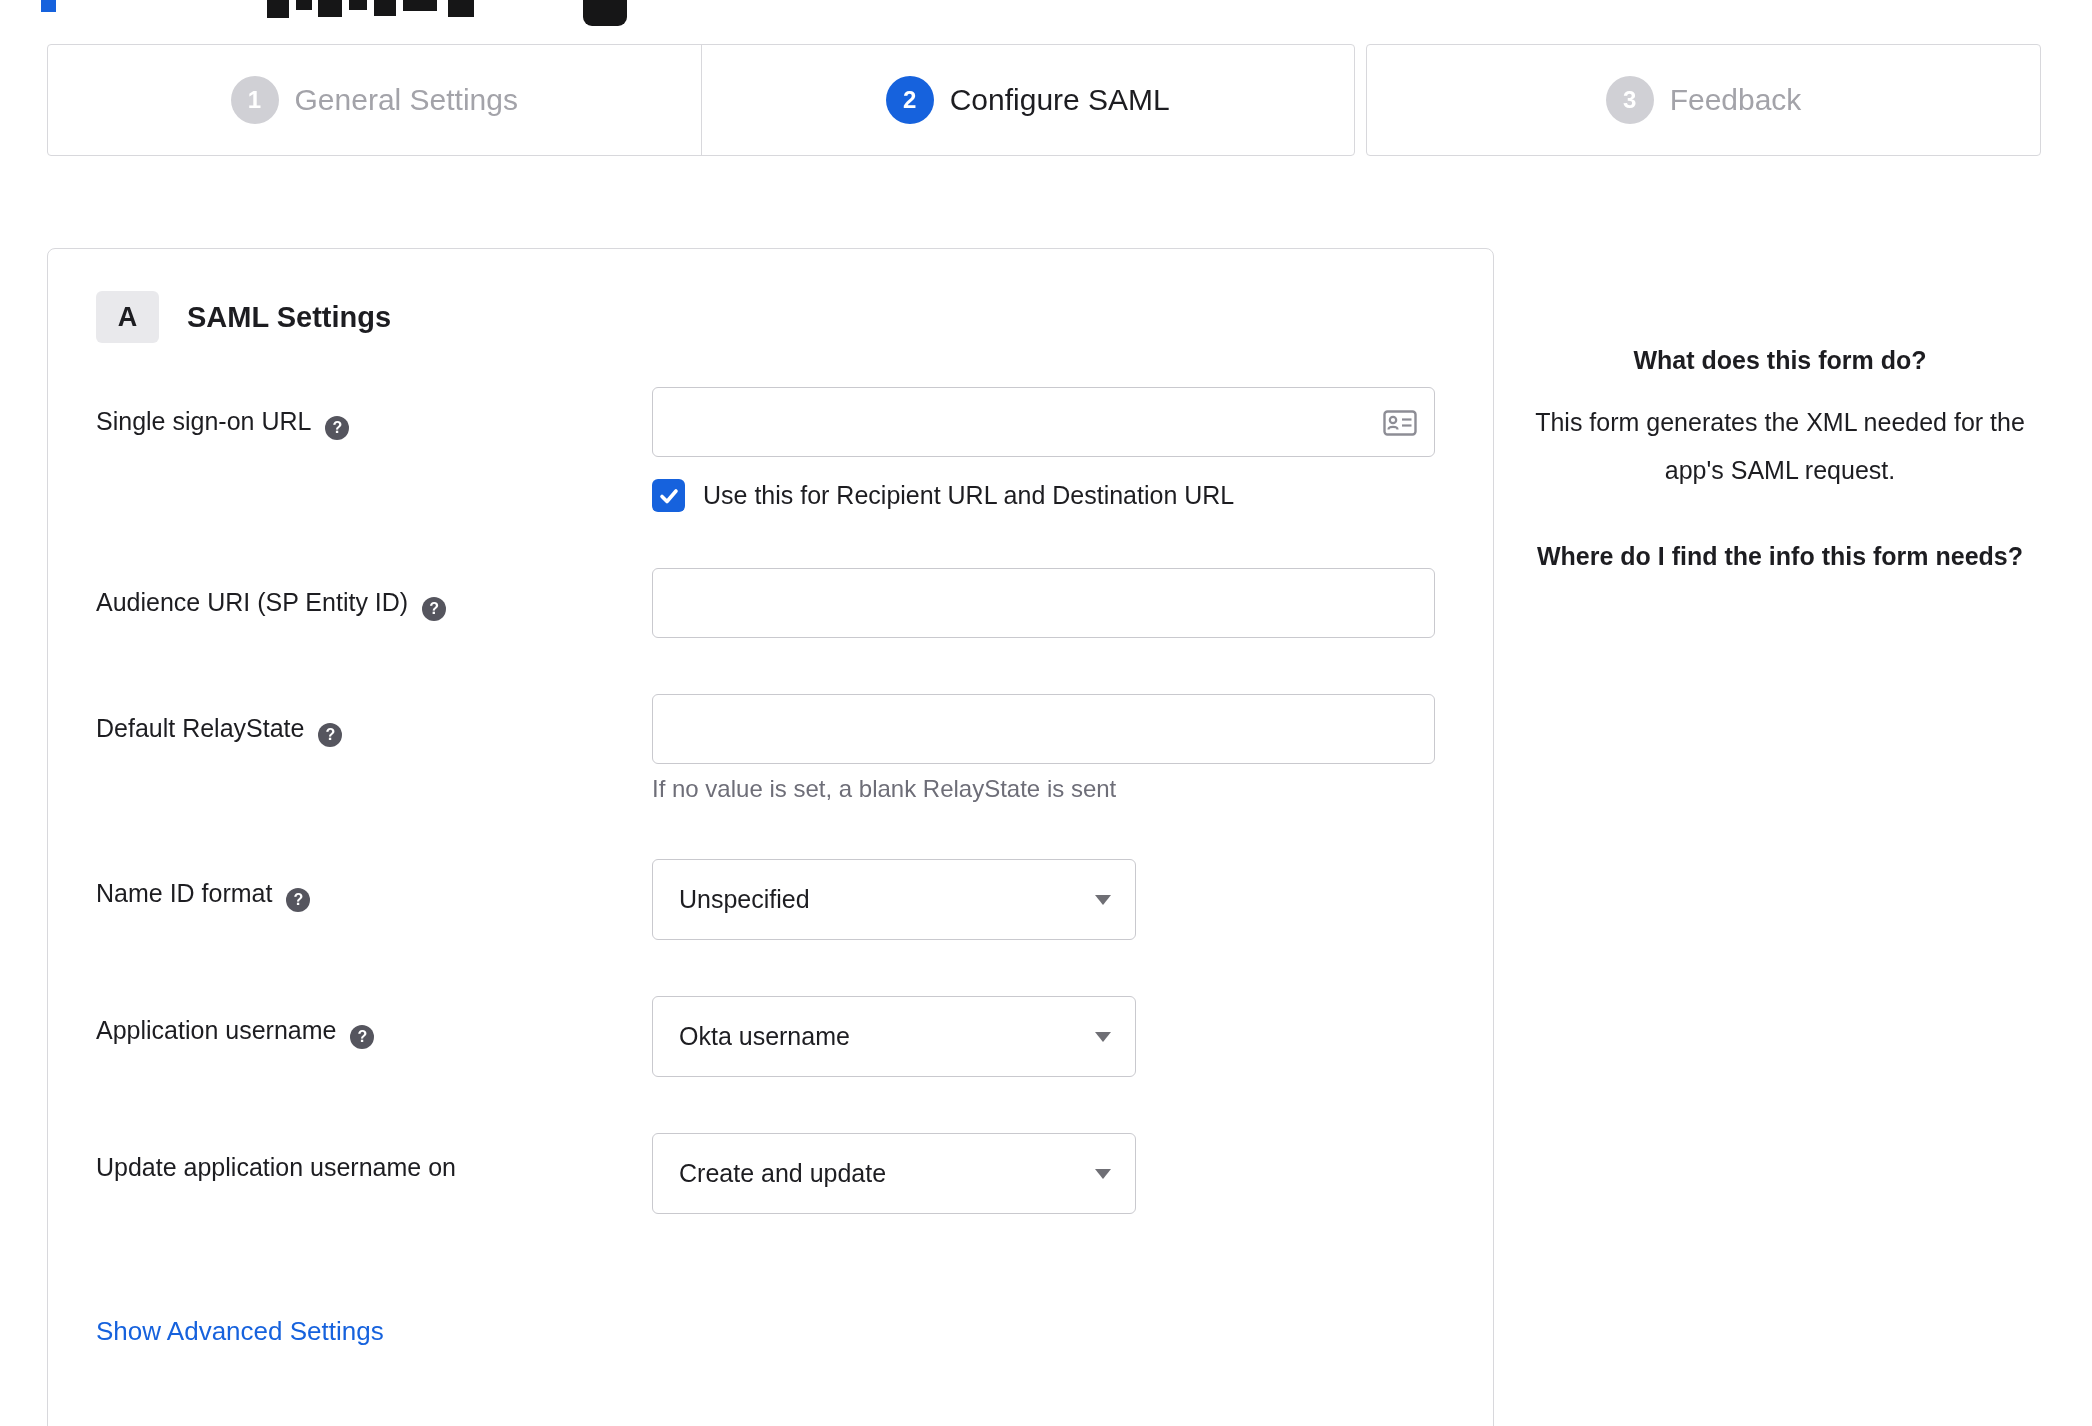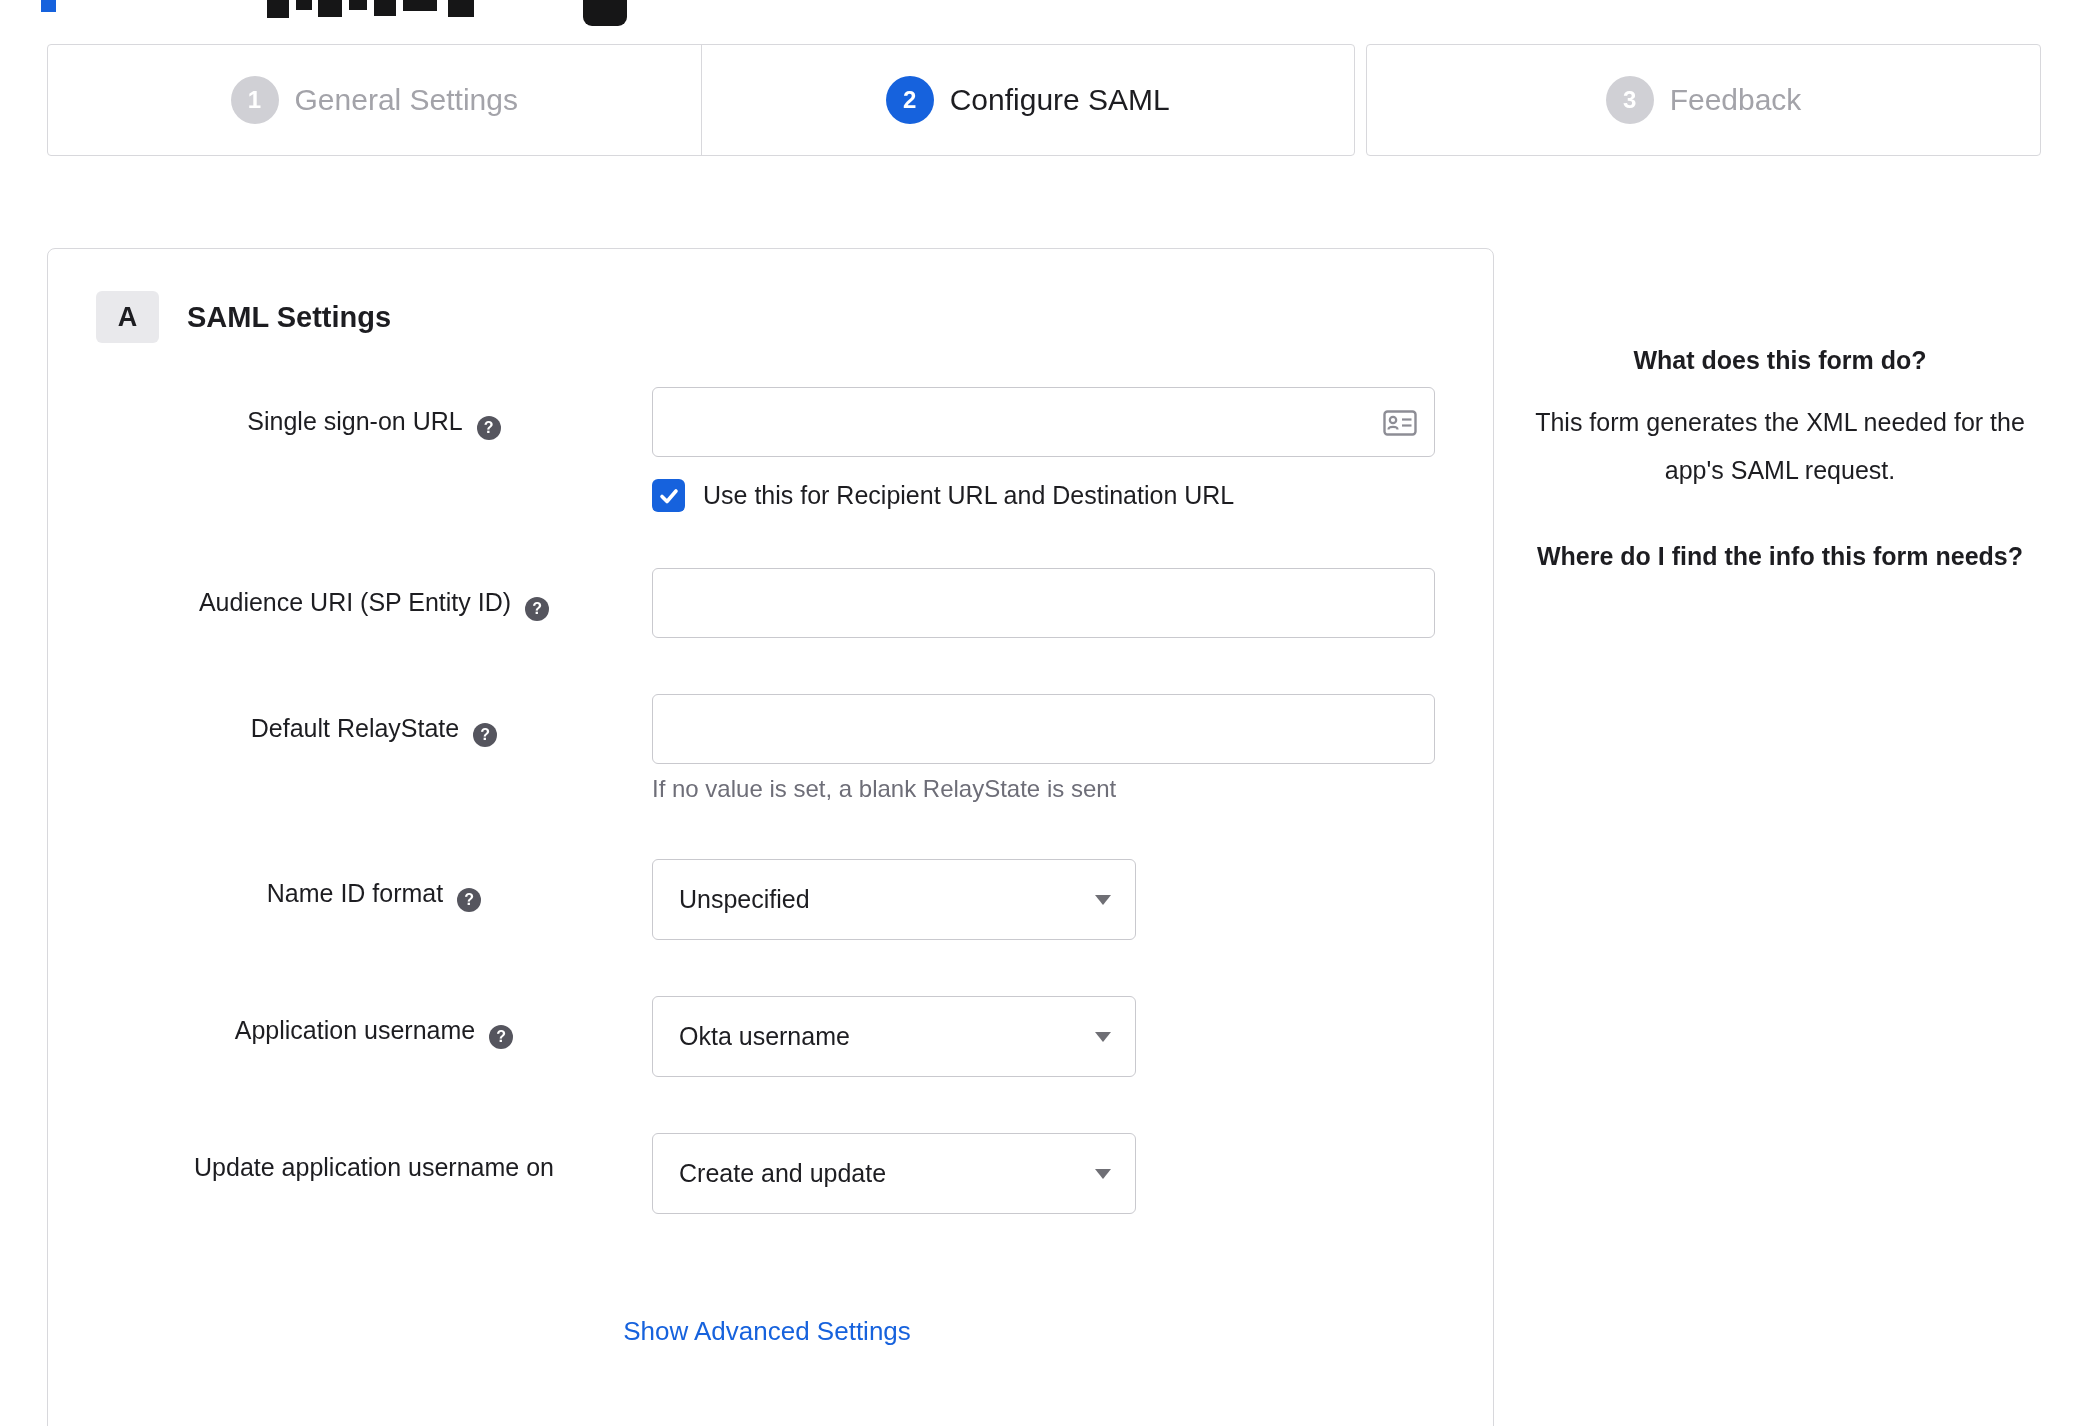--- a/index.html
+++ b/index.html
@@ -58,21 +58,21 @@
     width: 63px; height: 52px; background: #e9e9ec; border-radius: 6px;
     display: flex; align-items: center; justify-content: center;
     font-size: 27px; font-weight: 700; color: #1d1d21;
   }
   .section-title { font-size: 29px; font-weight: 700; }
   .group-title { font-size: 28px; font-weight: 700; margin: 62px 0 0 0; }
 
   
   .form { margin-top: 44px; width: 1342px; }
   .form-row { display: flex; margin-bottom: 56px; }
-  .label-col { flex: 0 0 556px; padding-top: 20px; text-align: center; }
+  .label-col { flex: 0 0 556px; padding-top: 20px; }
   .label { font-size: 25px; color: #1d1d21; }
   .help-icon {
     display: inline-flex; align-items: center; justify-content: center;
     width: 24px; height: 24px; border-radius: 50%;
     background: #55555e; color: #ffffff;
     font-size: 16px; font-weight: 700;
     margin-left: 14px; vertical-align: -3px; cursor: pointer;
   }
   .control-col { flex: 1; }
   .input-wrap { position: relative; width: 783px; }
@@ -98,21 +98,21 @@
     border: 1px solid #c9c9ce; border-radius: 6px; background: #ffffff;
     display: flex; align-items: center; justify-content: space-between;
     padding: 0 24px 0 26px; font-size: 25px; color: #1d1d21; cursor: pointer;
   }
   .caret {
     width: 0; height: 0;
     border-left: 8px solid transparent; border-right: 8px solid transparent;
     border-top: 10px solid #6f6f75;
   }
 
-  .advanced-row { width: 1342px; text-align: center; margin-top: 102px; }
+  .advanced-row { width: 1342px; text-align: left; margin-top: 102px; }
   .advanced-link { color: #1662dd; font-size: 26px; font-weight: 500; text-decoration: none; cursor: pointer; }
 
   
   .sidebar { margin-left: 30px; width: 512px; padding-top: 94px; text-align: center; }
   .sidebar h4 { font-size: 25px; font-weight: 700; margin-bottom: 20px; line-height: 36px; }
   .sidebar p { font-size: 25px; line-height: 48px; margin-bottom: 44px; color: #1d1d21; }
 </style>
 </head>
 <body>
 

